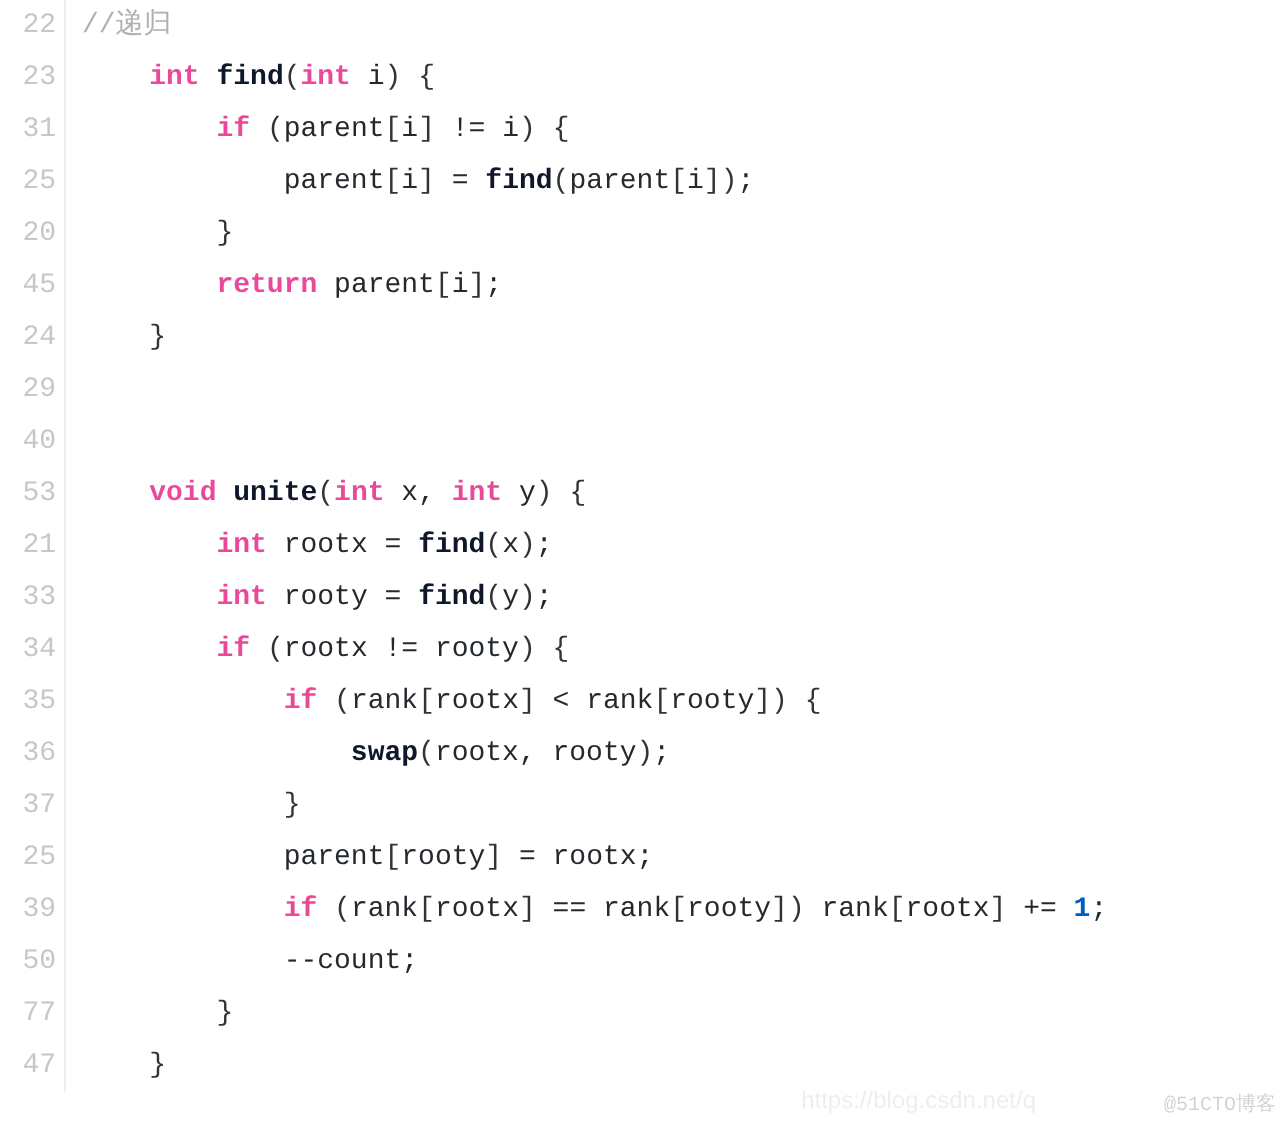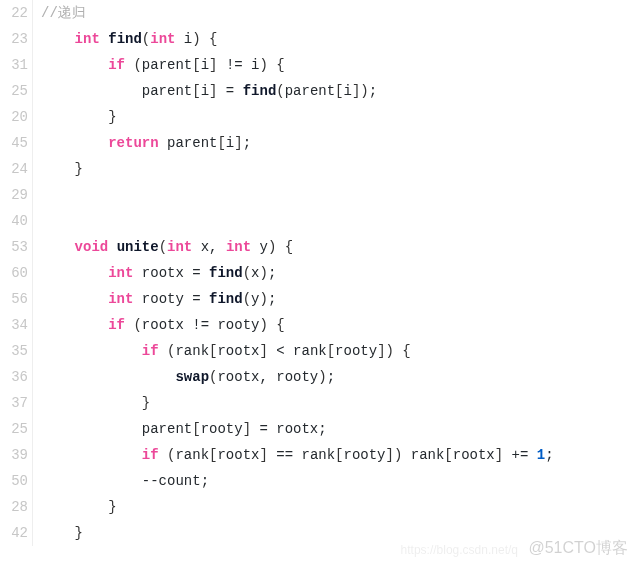--- a/index.html
+++ b/index.html
@@ -35,25 +35,25 @@
     line-height: 26px;
   }
   .kw   { color: #ec4899; font-weight: bold; }
   .fn   { color: #0f172a; font-weight: bold; }
   .num  { color: #005cc5; font-weight: bold; }
   .paren{ color: #333333; }
   .txt  { color: #24292e; }
   .cmt  { color: #b0b0b0; }
   .watermark {
     position: fixed;
-    right: 10px;
+    right: 0;
     bottom: 8px;
     color: rgba(0,0,0,0.18);
-    font-family: Liberation Sans, sans-serif;
-    font-size: 16px;
+    font-family: Liberation Mono, monospace;
+    font-size: 10px;
     pointer-events: none;
   }
   .watermark2 {
     position: fixed;
     right: 120px;
     bottom: 10px;
     color: rgba(0,0,0,0.07);
     font-family: sans-serif;
     font-size: 12px;
     pointer-events: none;
@@ -67,29 +67,29 @@
       <div class="line">22</div>
       <div class="line">23</div>
       <div class="line">31</div>
       <div class="line">25</div>
       <div class="line">20</div>
       <div class="line">45</div>
       <div class="line">24</div>
       <div class="line">29</div>
       <div class="line">40</div>
       <div class="line">53</div>
-      <div class="line">60</div>
-      <div class="line">56</div>
+      <div class="line">21</div>
+      <div class="line">33</div>
       <div class="line">34</div>
       <div class="line">35</div>
       <div class="line">36</div>
       <div class="line">37</div>
       <div class="line">25</div>
       <div class="line">39</div>
       <div class="line">50</div>
-      <div class="line">28</div>
-      <div class="line">42</div>
+      <div class="line">77</div>
+      <div class="line">47</div>
     </div>
   <div class="code" id="code"><div class="line"><span class="cmt">//递归</span></div><div class="line"><span class="txt">    </span><span class="kw">int</span><span class="txt"> </span><span class="fn">find</span><span class="paren">(</span><span class="kw">int</span><span class="txt"> i</span><span class="paren">)</span><span class="txt"> </span><span class="paren">{</span></div><div class="line"><span class="txt">        </span><span class="kw">if</span><span class="txt"> </span><span class="paren">(</span><span class="txt">parent</span><span class="paren">[</span><span class="txt">i</span><span class="paren">]</span><span class="txt"> != i</span><span class="paren">)</span><span class="txt"> </span><span class="paren">{</span></div><div class="line"><span class="txt">            parent</span><span class="paren">[</span><span class="txt">i</span><span class="paren">]</span><span class="txt"> = </span><span class="fn">find</span><span class="paren">(</span><span class="txt">parent</span><span class="paren">[</span><span class="txt">i</span><span class="paren">]</span><span class="paren">)</span><span class="txt">;</span></div><div class="line"><span class="txt">        </span><span class="paren">}</span></div><div class="line"><span class="txt">        </span><span class="kw">return</span><span class="txt"> parent</span><span class="paren">[</span><span class="txt">i</span><span class="paren">]</span><span class="txt">;</span></div><div class="line"><span class="txt">    </span><span class="paren">}</span></div><div class="line"><span class="txt"></span></div><div class="line"><span class="txt"></span></div><div class="line"><span class="txt">    </span><span class="kw">void</span><span class="txt"> </span><span class="fn">unite</span><span class="paren">(</span><span class="kw">int</span><span class="txt"> x, </span><span class="kw">int</span><span class="txt"> y</span><span class="paren">)</span><span class="txt"> </span><span class="paren">{</span></div><div class="line"><span class="txt">        </span><span class="kw">int</span><span class="txt"> rootx = </span><span class="fn">find</span><span class="paren">(</span><span class="txt">x</span><span class="paren">)</span><span class="txt">;</span></div><div class="line"><span class="txt">        </span><span class="kw">int</span><span class="txt"> rooty = </span><span class="fn">find</span><span class="paren">(</span><span class="txt">y</span><span class="paren">)</span><span class="txt">;</span></div><div class="line"><span class="txt">        </span><span class="kw">if</span><span class="txt"> </span><span class="paren">(</span><span class="txt">rootx != rooty</span><span class="paren">)</span><span class="txt"> </span><span class="paren">{</span></div><div class="line"><span class="txt">            </span><span class="kw">if</span><span class="txt"> </span><span class="paren">(</span><span class="txt">rank</span><span class="paren">[</span><span class="txt">rootx</span><span class="paren">]</span><span class="txt"> &lt; rank</span><span class="paren">[</span><span class="txt">rooty</span><span class="paren">]</span><span class="paren">)</span><span class="txt"> </span><span class="paren">{</span></div><div class="line"><span class="txt">                </span><span class="fn">swap</span><span class="paren">(</span><span class="txt">rootx, rooty</span><span class="paren">)</span><span class="txt">;</span></div><div class="line"><span class="txt">            </span><span class="paren">}</span></div><div class="line"><span class="txt">            parent</span><span class="paren">[</span><span class="txt">rooty</span><span class="paren">]</span><span class="txt"> = rootx;</span></div><div class="line"><span class="txt">            </span><span class="kw">if</span><span class="txt"> </span><span class="paren">(</span><span class="txt">rank</span><span class="paren">[</span><span class="txt">rootx</span><span class="paren">]</span><span class="txt"> == rank</span><span class="paren">[</span><span class="txt">rooty</span><span class="paren">]</span><span class="paren">)</span><span class="txt"> rank</span><span class="paren">[</span><span class="txt">rootx</span><span class="paren">]</span><span class="txt"> += </span><span class="num">1</span><span class="txt">;</span></div><div class="line"><span class="txt">            --count;</span></div><div class="line"><span class="txt">        </span><span class="paren">}</span></div><div class="line"><span class="txt">    </span><span class="paren">}</span></div></div>
 </div>
 
 <div class="watermark2">https://blog.csdn.net/q</div>
 <div class="watermark">@51CTO博客</div>
 
 </body></html>

